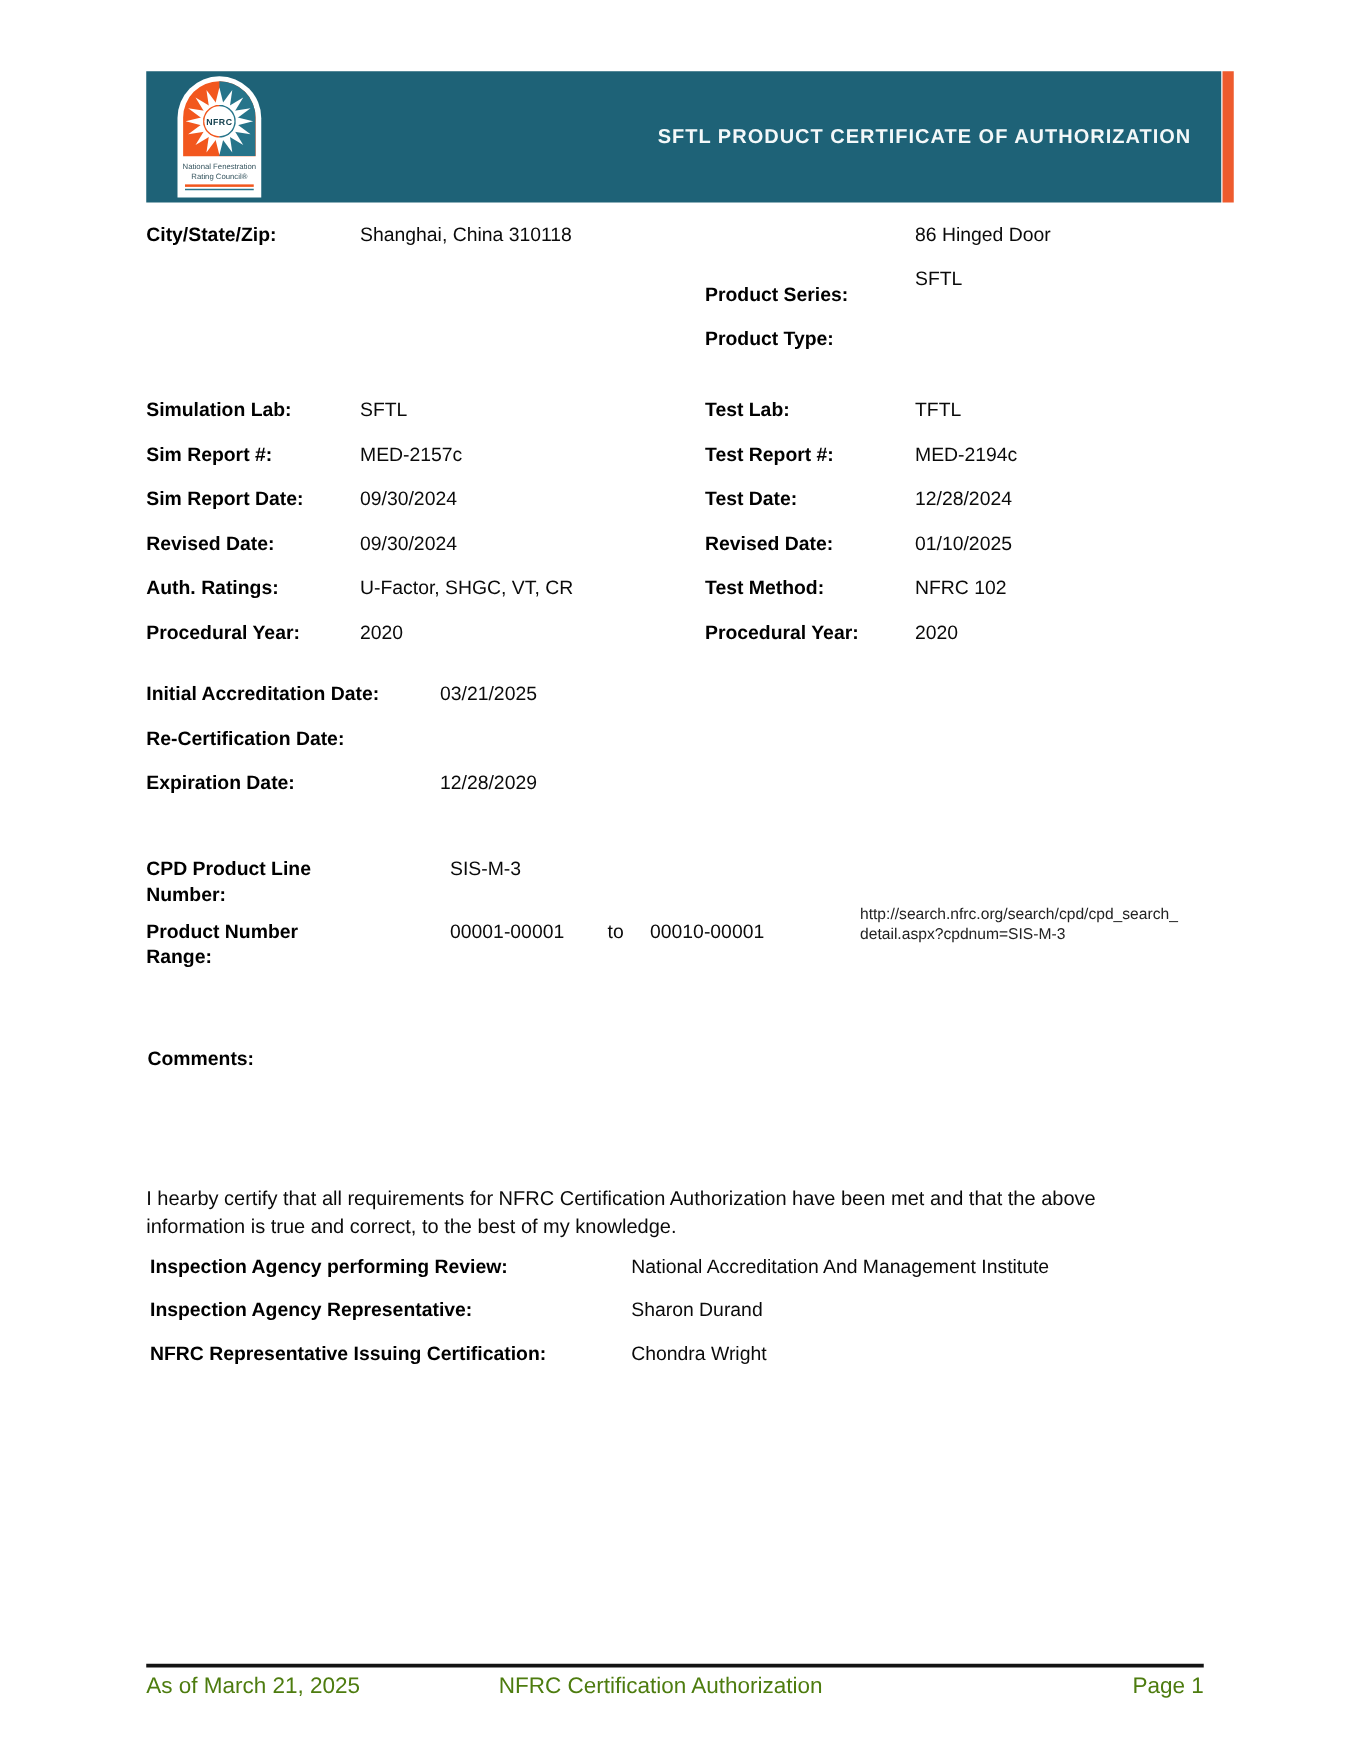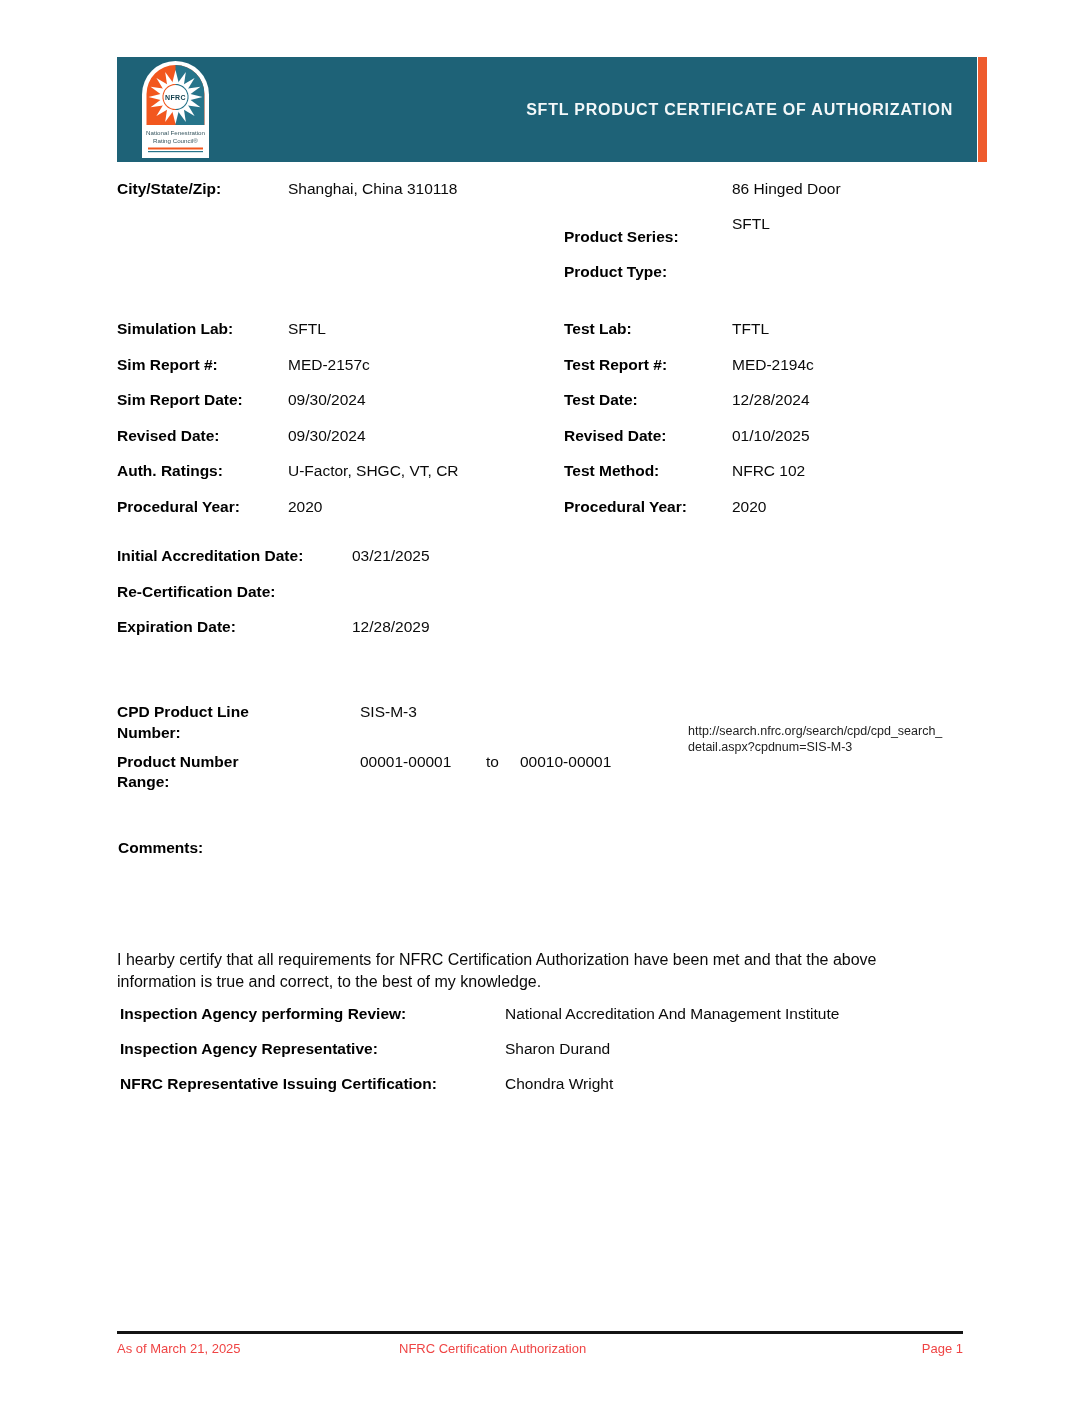--- a/index.html
+++ b/index.html
@@ -32,36 +32,36 @@
   .sec-prod .pair{height:35px;}
   .sec-sim{left:117px;top:319px;width:460px;}
   .sec-sim .lbl{flex:0 0 171px;}
   .sec-sim .pair{height:35.6px;}
   .sec-test{left:564px;top:319px;width:430px;}
   .sec-test .lbl{flex:0 0 168px;}
   .sec-test .pair{height:35.6px;}
   .sec-cert{left:117px;top:546px;width:480px;}
   .sec-cert .lbl{flex:0 0 235px;}
   .sec-cert .pair{height:35.6px;}
-  .sec-cpd{left:117px;top:685px;width:560px;margin-top:16px;}
+  .sec-cpd{left:117px;top:685px;width:560px;}
   .sec-cpd .lbl{flex:0 0 243px;box-sizing:border-box;padding-right:73px;}
   .sec-cpd .row-a{height:51px;line-height:21px;}
   .range-vals{position:relative;flex:1;}
   .range-vals span{position:absolute;top:0;white-space:nowrap;}
   .range-start{left:0;}
   .range-to{left:126px;}
   .range-end{left:160px;}
   .sec-url{left:688px;top:724px;width:300px;font-size:12.5px;line-height:15.5px;color:#222;}
   .sec-comments{left:118px;top:838px;}
   .sec-statement{left:117px;top:933px;width:812px;font-size:16px;line-height:21.5px;}
   .sec-signoff{left:120px;top:1004px;width:860px;}
   .sec-signoff .lbl{flex:0 0 385px;}
   .sec-signoff .pair{height:35px;}
   .footer-line{left:117px;top:1331px;width:846px;height:2.5px;background:#141414;}
-  .sec-footer{left:117px;top:1340px;width:846px;display:flex;font-size:13px;line-height:17px;color:#ef4444;}
+  .sec-footer{left:117px;top:1340px;width:846px;display:flex;font-size:18px;line-height:17px;color:#4d7c0f;}
   .footer-left{flex:1;text-align:left;}
   .footer-center{flex:1;text-align:left;}
   .footer-right{flex:1;text-align:right;}
 </style>
 </head>
 <body>
 
 <div class="page">
 
   <header class="abs band">

